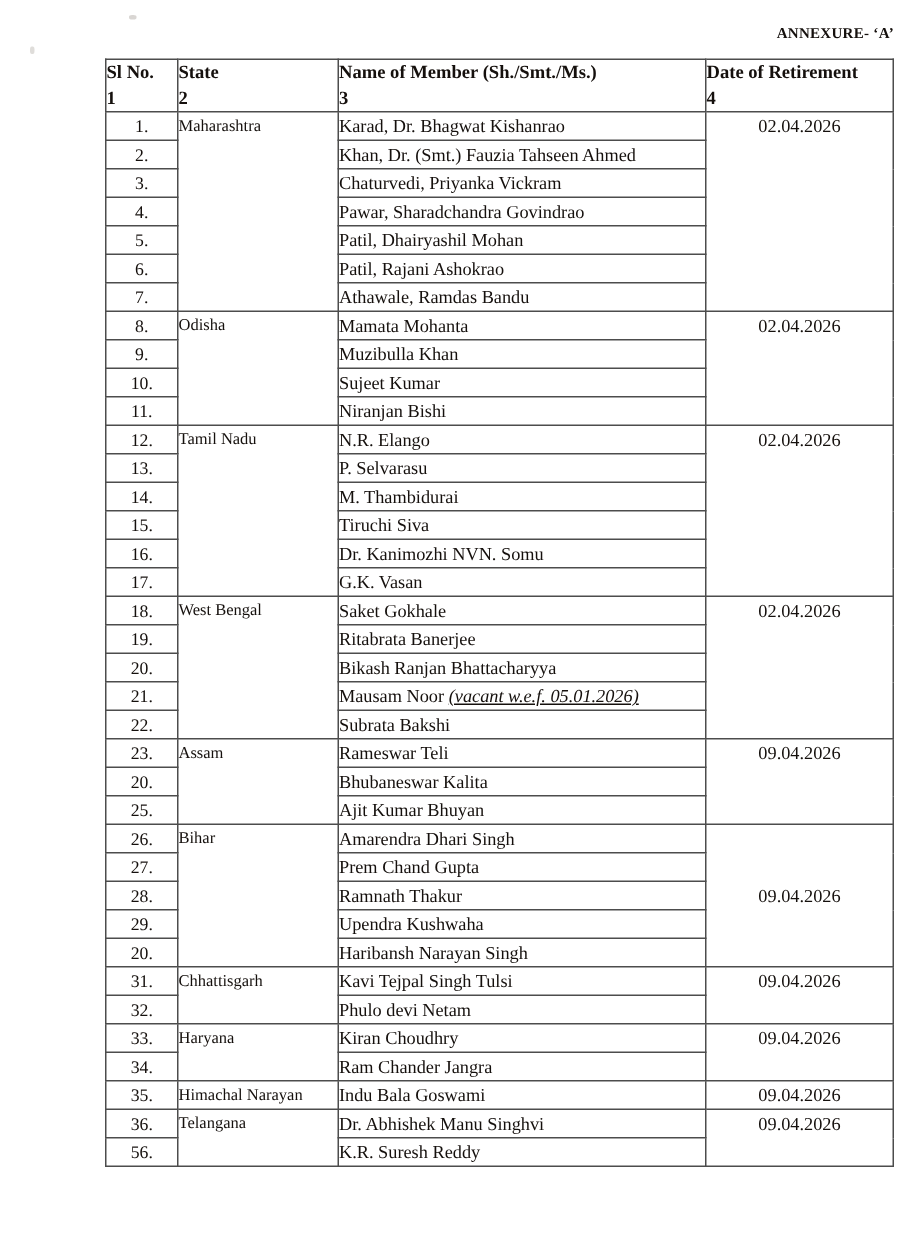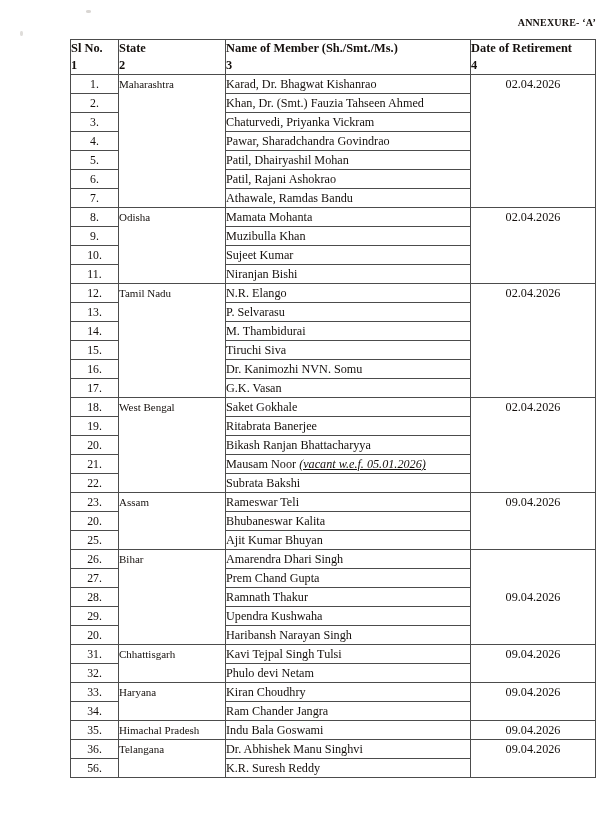--- a/index.html
+++ b/index.html
@@ -301,21 +301,21 @@
           <td class="state" rowspan="2">Haryana</td>
           <td class="name"><span>Kiran Choudhry</span></td>
           <td class="date" rowspan="2">09.04.2026</td>
         </tr>
         <tr>
           <td class="sl">34.</td>
           <td class="name"><span>Ram Chander Jangra</span></td>
         </tr>
         <tr class="group-start">
           <td class="sl">35.</td>
-          <td class="state" rowspan="1">Himachal Pradesh</td>
+          <td class="state" rowspan="1">Himachal Narayan</td>
           <td class="name"><span>Indu Bala Goswami</span></td>
           <td class="date" rowspan="1">09.04.2026</td>
         </tr>
         <tr class="group-start">
           <td class="sl">36.</td>
           <td class="state" rowspan="2">Telangana</td>
           <td class="name"><span>Dr. Abhishek Manu Singhvi</span></td>
           <td class="date" rowspan="2">09.04.2026</td>
         </tr>
         <tr>

